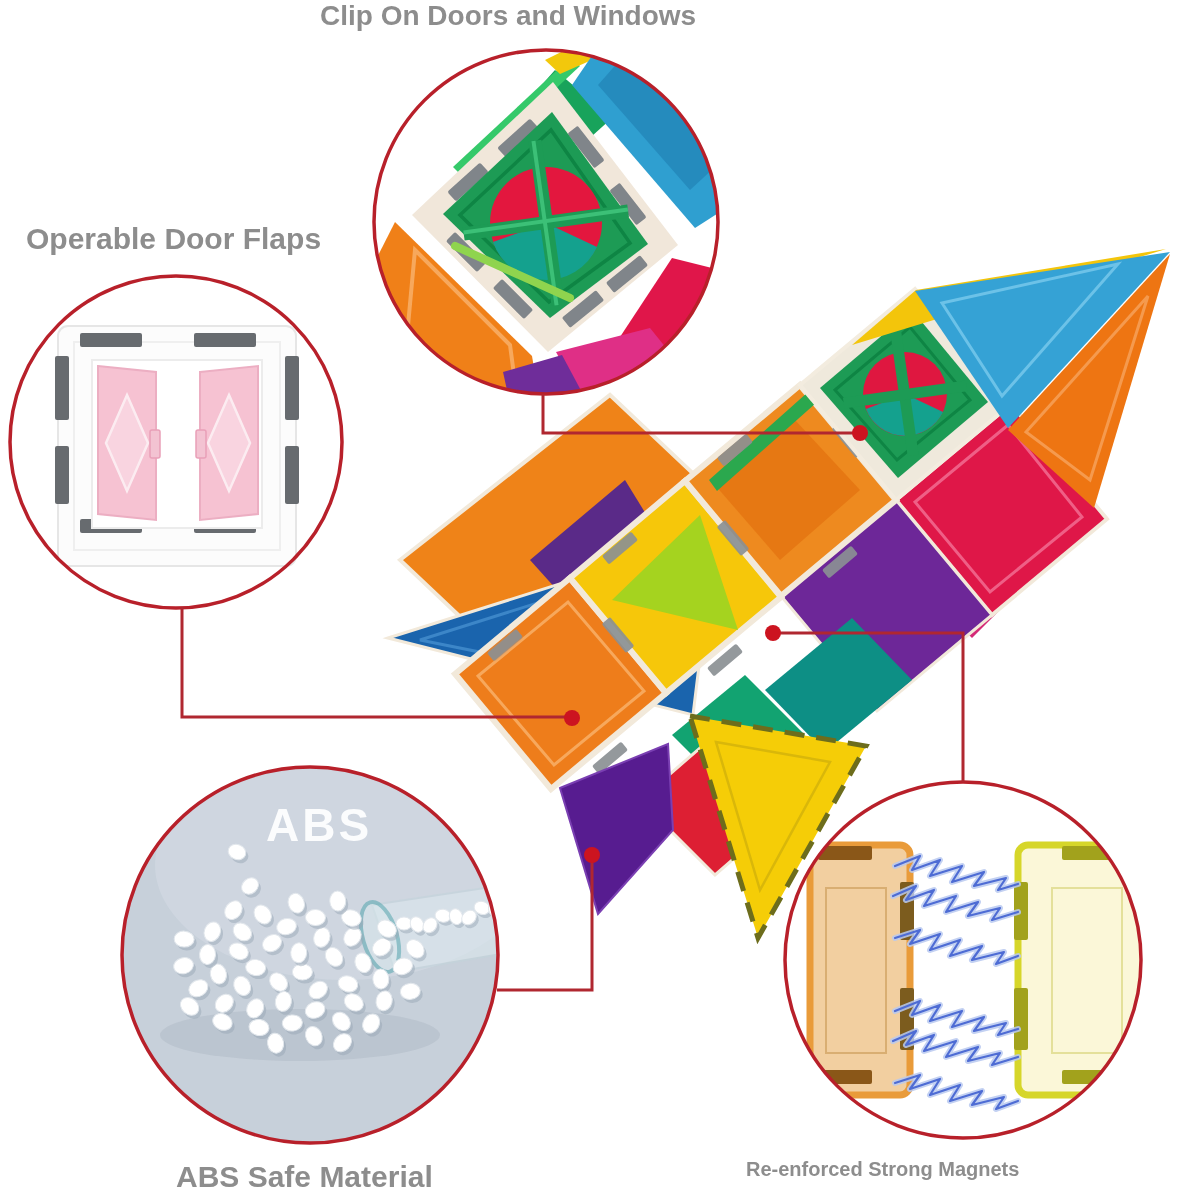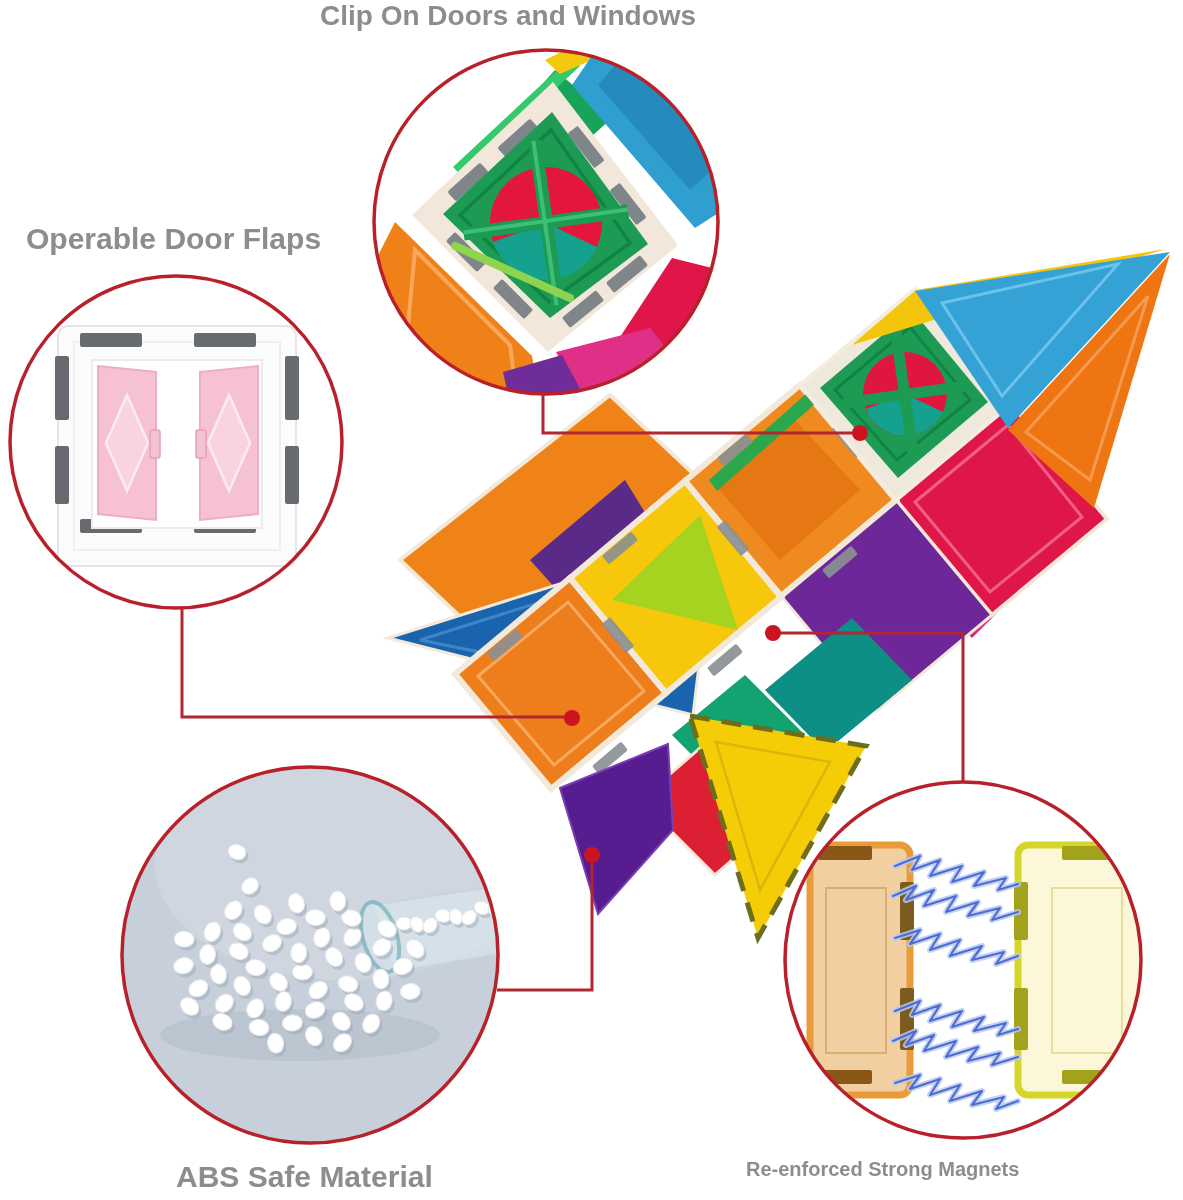--- a/index.html
+++ b/index.html
@@ -366,14 +366,15 @@
     <circle cx="572" cy="718" r="8"></circle>
     <circle cx="773" cy="633" r="8"></circle>
     <circle cx="592" cy="855" r="8"></circle>
   </g>
 </svg>
 
 <div class="label" id="lbl-title">Clip On Doors and Windows</div>
 <div class="label" id="lbl-abs">ABS Safe Material</div>
 <div class="label" id="lbl-doorflaps">Operable Door Flaps</div>
 <div class="label" id="lbl-magnets">Re-enforced Strong Magnets</div>
+<div id="abs-badge">ABS</div>
 
 </div>
 
 </body></html>

